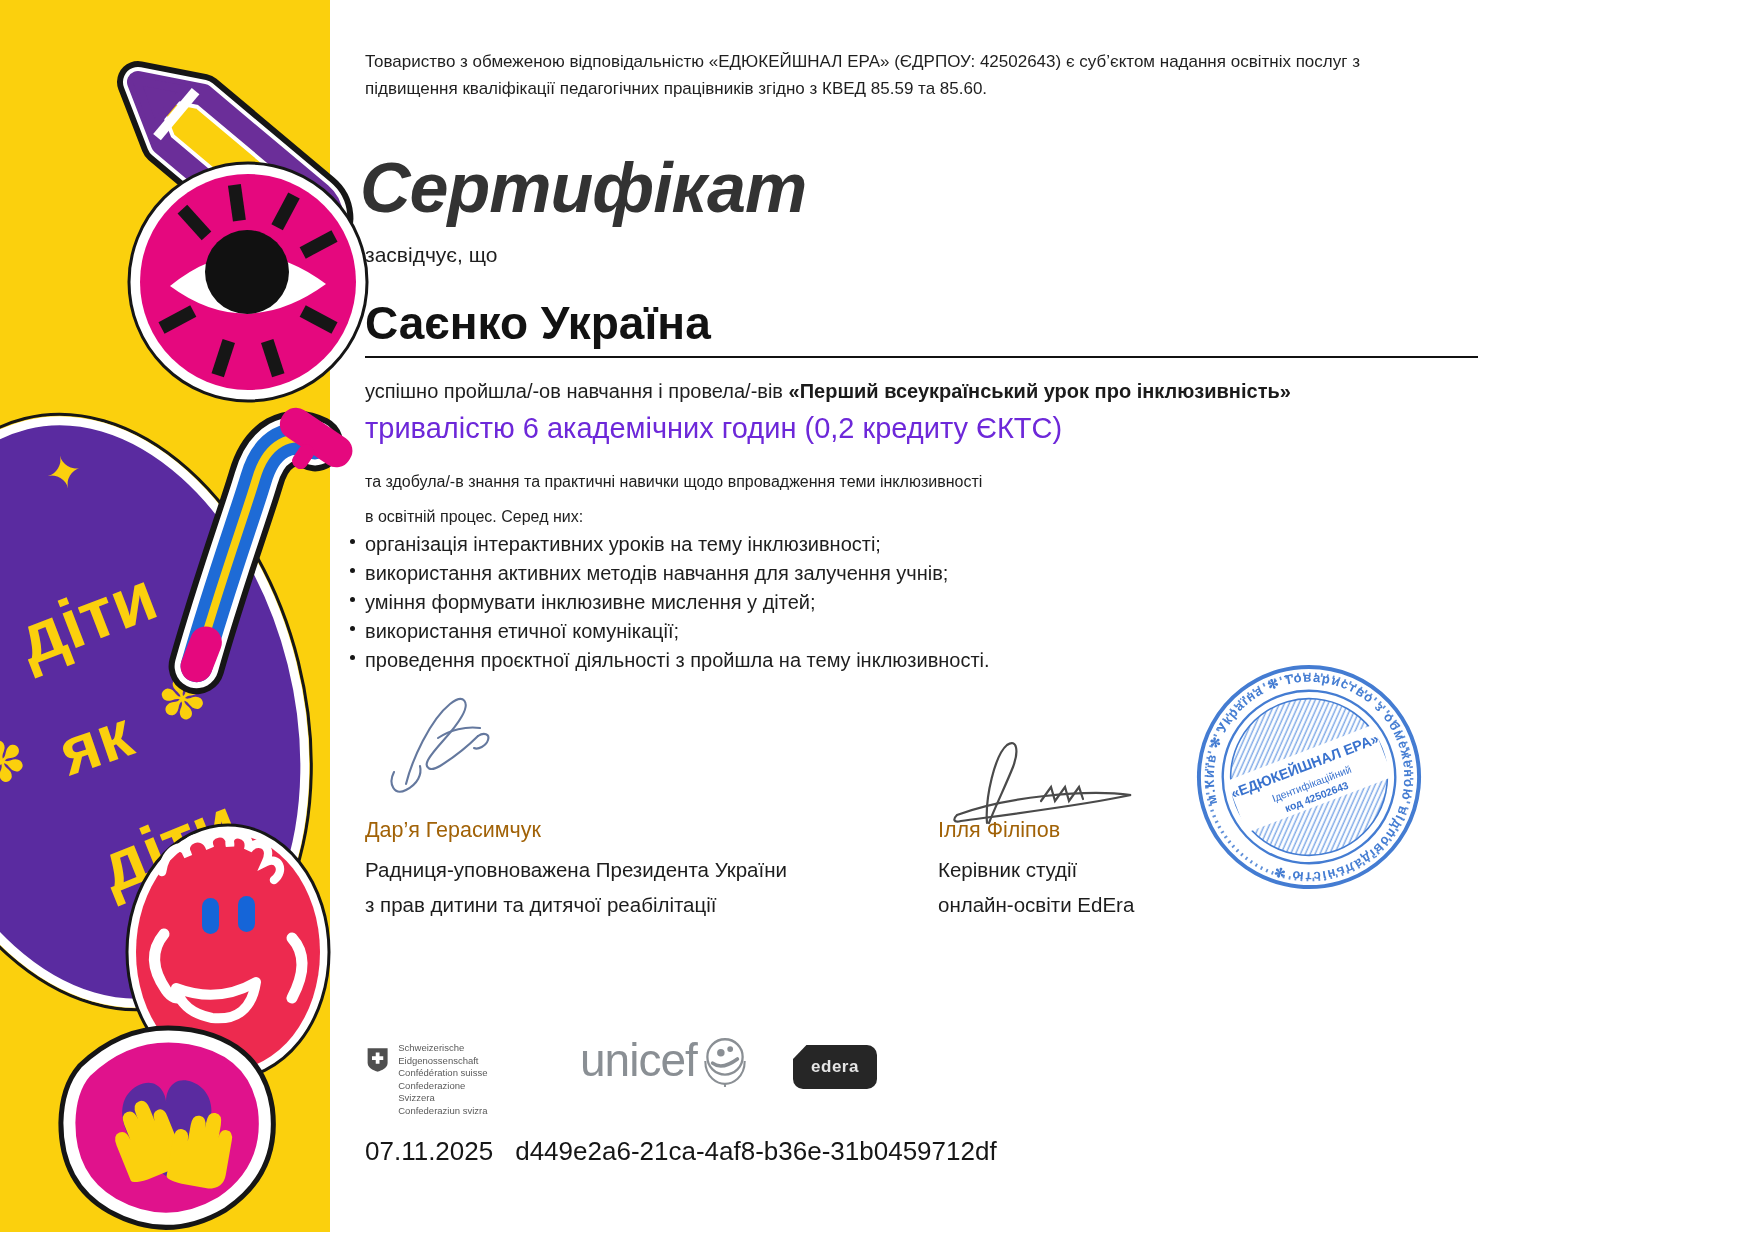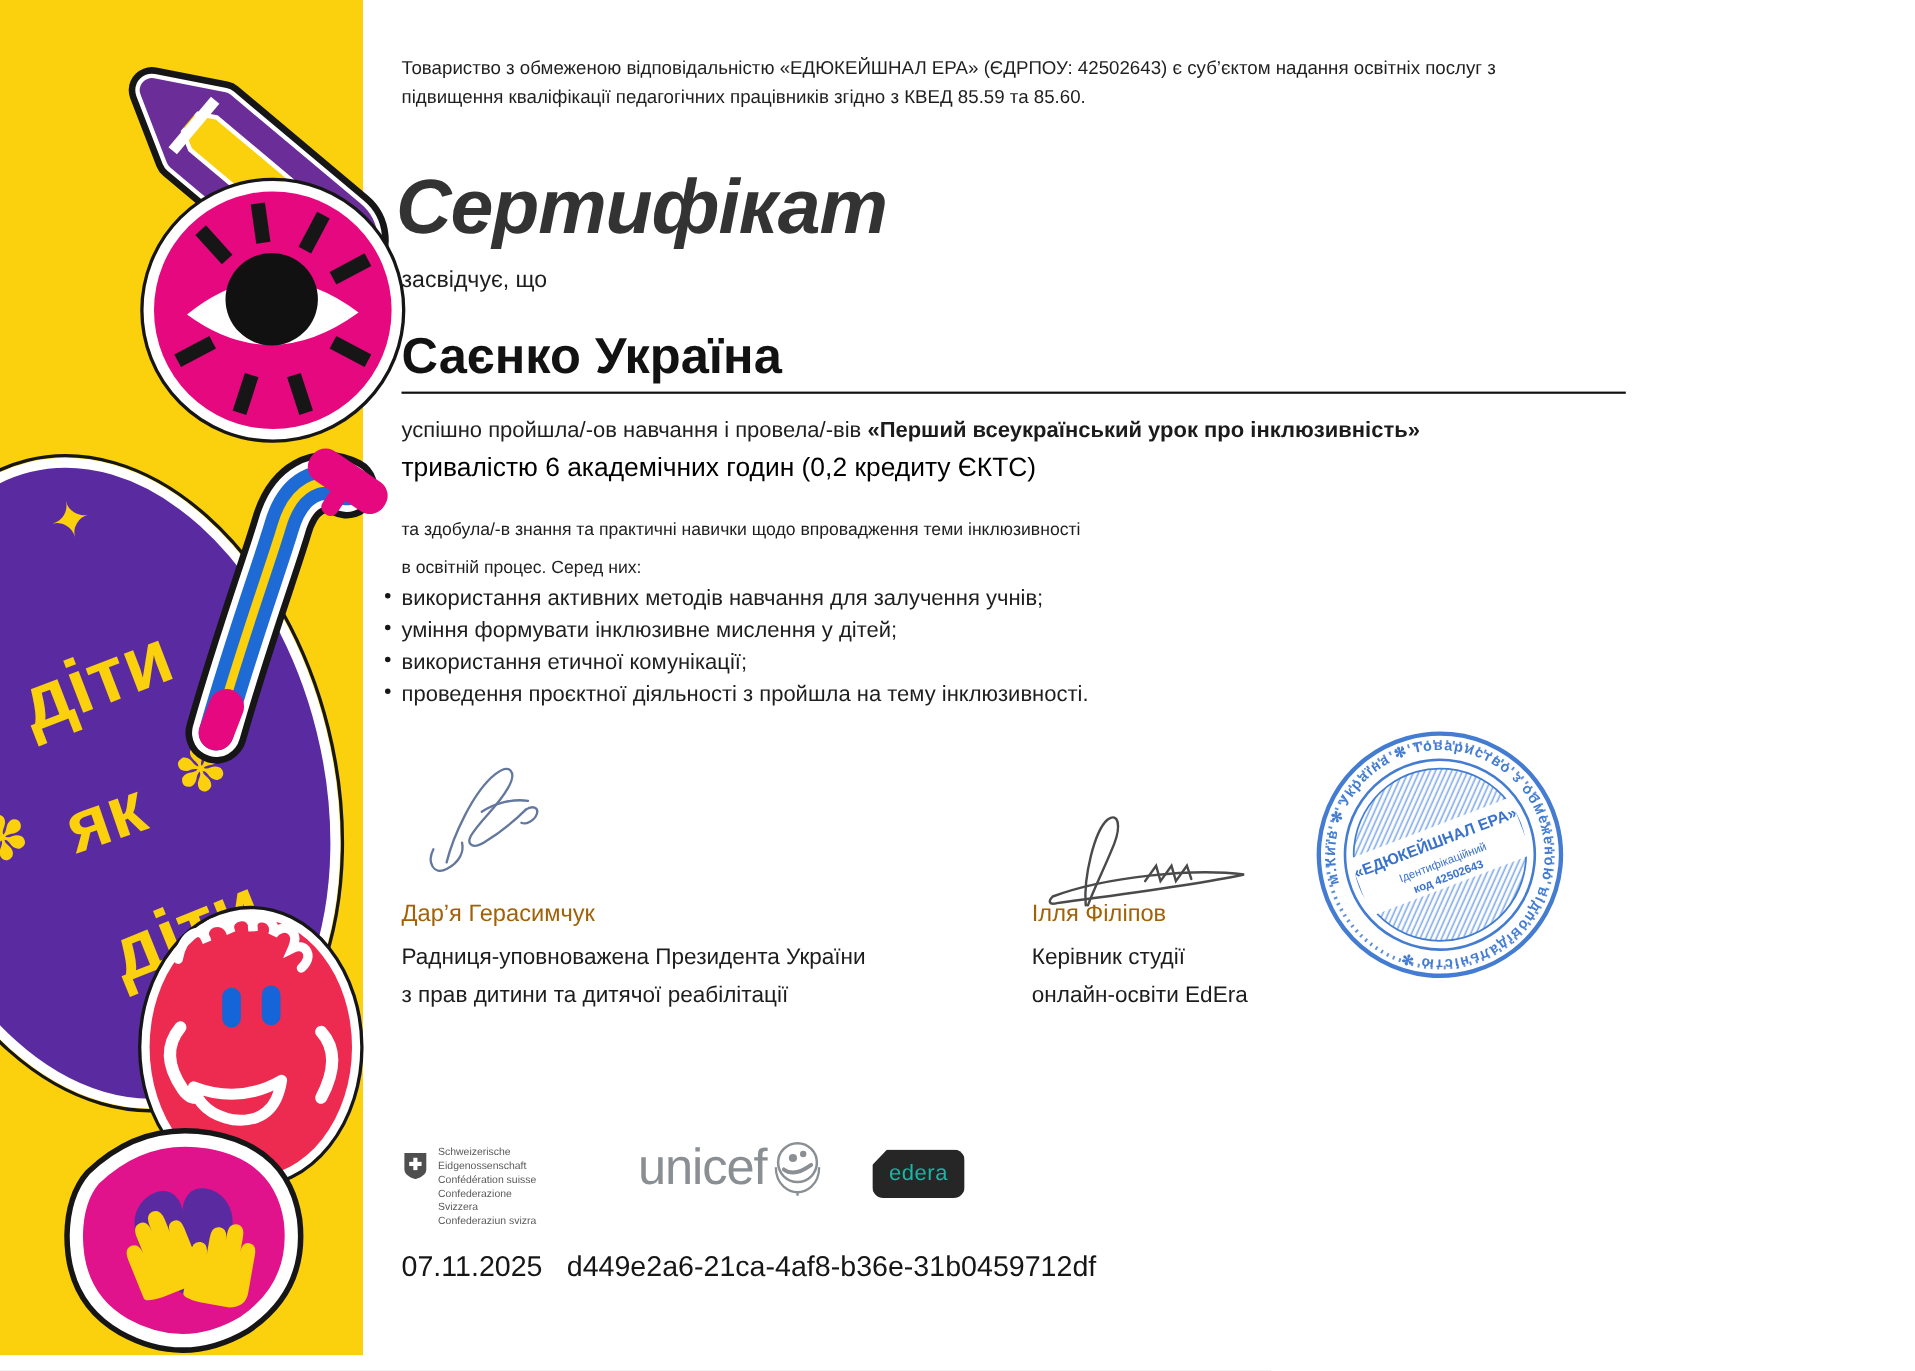--- a/index.html
+++ b/index.html
@@ -8,39 +8,39 @@
   .sidebar{position:absolute;left:0;top:0;width:330px;height:1232px;background:#FBD00D;}
   .art{position:absolute;left:0;top:0;}
   .legal{position:absolute;left:365px;top:48px;width:1040px;font-size:17px;line-height:27px;color:#1f1f1f;}
   .title{position:absolute;left:360px;top:148px;font-size:70px;font-weight:bold;font-style:italic;
          color:#333333;letter-spacing:-1px;}
   .subtitle{position:absolute;left:365px;top:243px;font-size:21px;}
   .name{position:absolute;left:365px;top:296px;font-size:46px;font-weight:bold;color:#121212;}
   .rule{position:absolute;left:365px;top:356px;width:1113px;height:2px;background:#111;}
   .courseline{position:absolute;left:365px;top:380px;font-size:20px;white-space:nowrap;}
   .courseline b{color:#1b1b1b;}
-  .duration{position:absolute;left:365px;top:412px;font-size:24px;color:#000000;}
+  .duration{position:absolute;left:365px;top:412px;font-size:29px;color:#6d28d9;}
   .intro{position:absolute;left:365px;top:464px;font-size:16px;line-height:35px;}
   .skills{position:absolute;left:350px;top:533px;font-size:20px;}
   .skill{display:flex;align-items:flex-start;height:29px;}
   .dot{width:5px;height:5px;border-radius:50%;background:#161616;margin:6px 10px 0 0;flex:none;}
   .signame{position:absolute;font-size:21.5px;color:#a16207;}
   .sigrole{position:absolute;font-size:20.5px;line-height:35px;color:#1d1d1d;}
   .sig{position:absolute;}
   .stamp{position:absolute;left:1190px;top:658px;width:238px;height:238px;transform:rotate(-16deg);opacity:.95;}
   .partners{position:absolute;left:365px;top:1032px;height:70px;}
   .swiss{position:absolute;left:2px;top:8px;display:flex;gap:10px;}
   .swiss-text{font-size:9.5px;line-height:12.5px;color:#5a5a5a;padding-top:2px;}
   .unicef{position:absolute;left:215px;top:0px;display:flex;align-items:center;}
   .unicef-word{font-size:46px;color:#8A8F94;letter-spacing:-1px;}
   .edera{position:absolute;left:428px;top:13px;width:84px;height:44px;background:#262626;
          border-radius:0 10px 10px 10px;
          clip-path:polygon(0 32%,16% 0,100% 0,100% 100%,0 100%);
          display:flex;align-items:center;justify-content:center;}
-  .edera span{color:#14b8a6;font-weight:normal;font-size:20px;letter-spacing:.5px;}
+  .edera span{color:#e5e5e5;font-weight:bold;font-size:17px;letter-spacing:.5px;}
   .footer{position:absolute;left:365px;top:1136px;display:flex;gap:22px;font-size:26px;color:#161616;}
 </style>
 </head>
 <body>
 
 <div class="page">
 
   <div class="sidebar"></div>
 
   <svg class="art" width="370" height="1246" viewBox="0 0 370 1246">
@@ -125,20 +125,24 @@
   <div class="courseline"><span>успішно пройшла/-ов навчання і провела/-вів </span><b>«Перший всеукраїнський урок про інклюзивність»</b></div>
 
   <div class="duration">тривалістю 6 академічних годин (0,2 кредиту ЄКТС)</div>
 
   <div class="intro">
     <div>та здобула/-в знання та практичні навички щодо впровадження теми інклюзивності</div>
     <div>в освітній процес. Серед них:</div>
   </div>
 
   <div class="skills">
+    <div class="skill">
+        <span class="dot"></span>
+        <span>організація інтерактивних уроків на тему інклюзивності;</span>
+      </div>
     <div class="skill">
         <span class="dot"></span>
         <span>використання активних методів навчання для залучення учнів;</span>
       </div>
     <div class="skill">
         <span class="dot"></span>
         <span>уміння формувати інклюзивне мислення у дітей;</span>
       </div>
     <div class="skill">
         <span class="dot"></span>

